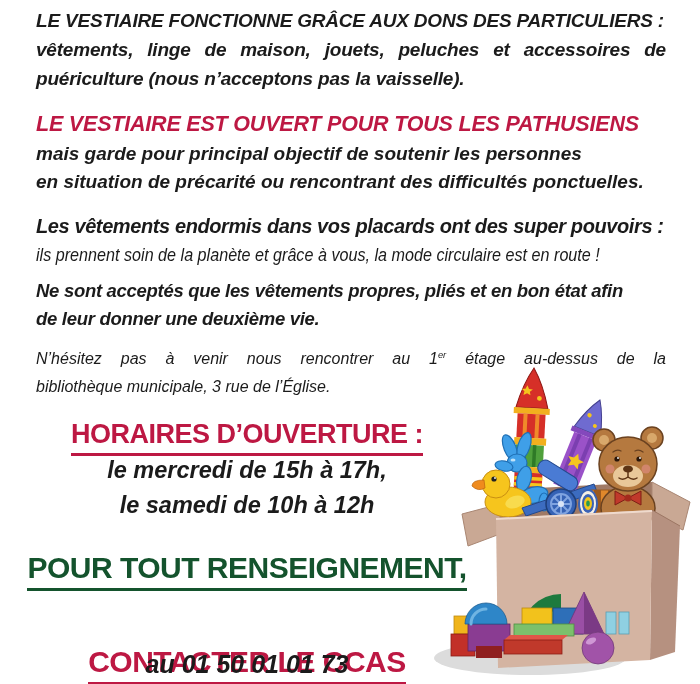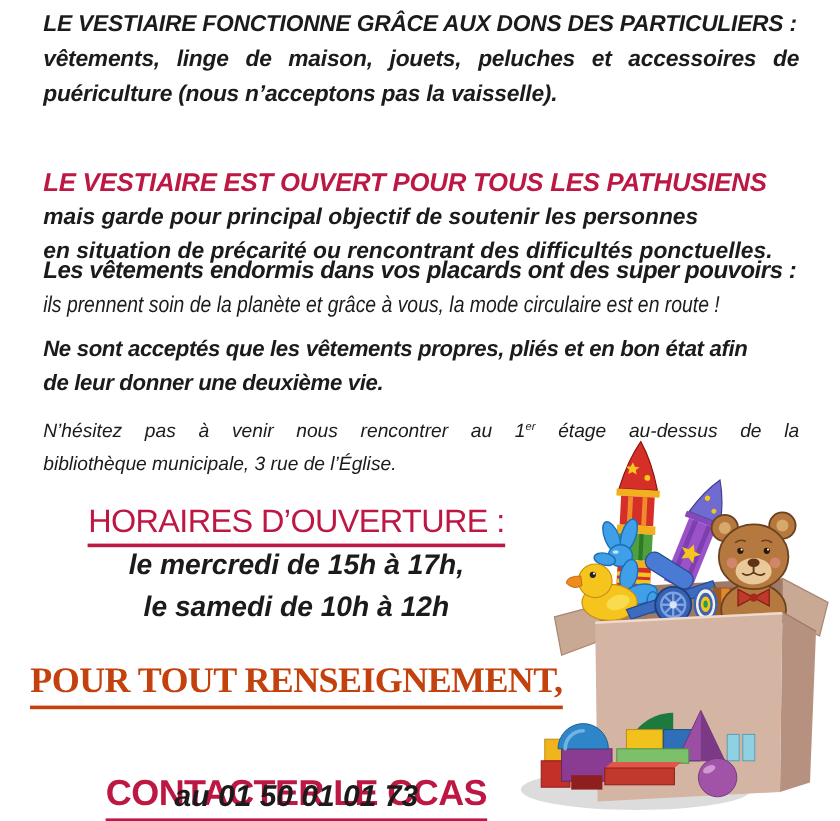--- a/index.html
+++ b/index.html
@@ -8,32 +8,32 @@
   .page { position:absolute; left:0; top:0; width:640px; height:684px; background:#fff; }
 
   .abs { position:absolute; }
   .blk { color:#1b1b1b; }
   .bi  { font-weight:bold; font-style:italic; }
   .it  { font-style:italic; }
   .nowrap { white-space:nowrap; }
   .jl { text-align:justify; text-align-last:justify; }
 
   .intro { left:36px; top:6px; width:630px; font-size:19px; line-height:29px; letter-spacing:-0.2px; }
-  .open  { left:36px; top:109px; width:630px;margin-top:28px; }
+  .open  { left:36px; top:109px; width:630px; }
   .open-heading { font-size:21.5px; line-height:31px; letter-spacing:-0.2px; }
   .open-line { font-size:19px; line-height:28px; }
   .sp { left:36px; top:212px; width:630px; }
   .sp-heading { font-size:20px; line-height:29px; letter-spacing:-0.4px; }
   .sp-body { font-size:19px; line-height:28px; transform:scaleX(0.85); transform-origin:left center; }
   .cond { left:36px; top:277px; width:640px; font-size:18.5px; line-height:27.5px; letter-spacing:-0.3px; }
   .visit { left:36px; top:341px; width:630px; font-size:16px; line-height:28px; }
   sup { vertical-align:super; font-size:0.58em; }
 
   .centercol { left:0; width:494px; text-align:center; }
-  .hours-heading { top:419px; font-size:27px; font-weight:normal; letter-spacing:-0.5px; }
+  .hours-heading { top:419px; font-size:27px; font-weight:bold; letter-spacing:-0.5px; }
   .hours-line1 { top:457px; font-size:23.5px; }
   .hours-line2 { top:492px; font-size:23.5px; }
   .contact1 { top:551px; font-size:30px; font-weight:bold; letter-spacing:-0.5px; }
   .contact2 { top:645px; font-size:30px; font-weight:bold; letter-spacing:-0.5px; }
   .phone { top:650px; font-size:25px; }
   .red-underline { display:inline-block; border-bottom:3px solid; padding-bottom:3px; }
 
   .illustration { left:418px; top:362px; width:282px; height:322px; }
 </style>
 </head>
@@ -68,21 +68,21 @@
     <div>bibliothèque municipale, 3 rue de l’Église.</div>
   </div>
 
   <div class="abs centercol hours-heading">
     <span class="red-underline" style="color: rgb(189, 24, 67);">HORAIRES D’OUVERTURE :</span>
   </div>
   <div class="abs centercol hours-line1 bi blk">le mercredi de 15h à 17h,</div>
   <div class="abs centercol hours-line2 bi blk">le samedi de 10h à 12h</div>
 
   <div class="abs centercol contact1">
-    <span class="red-underline" style="color: #c2410c; font-family: Liberation Serif, serif;">POUR TOUT RENSEIGNEMENT,</span>
+    <span class="red-underline" style="color: #14532d;">POUR TOUT RENSEIGNEMENT,</span>
   </div>
   <div class="abs centercol contact2">
     <span class="red-underline" style="color: rgb(189, 24, 67);">CONTACTER LE CCAS</span>
   </div>
   <div class="abs centercol phone bi blk">au 01 50 01 01 73</div>
 
   <svg class="abs illustration" viewBox="0 0 282 322" aria-hidden="true">
 
     <ellipse cx="112" cy="296" rx="96" ry="17" fill="#dcdcdc"></ellipse>
 

